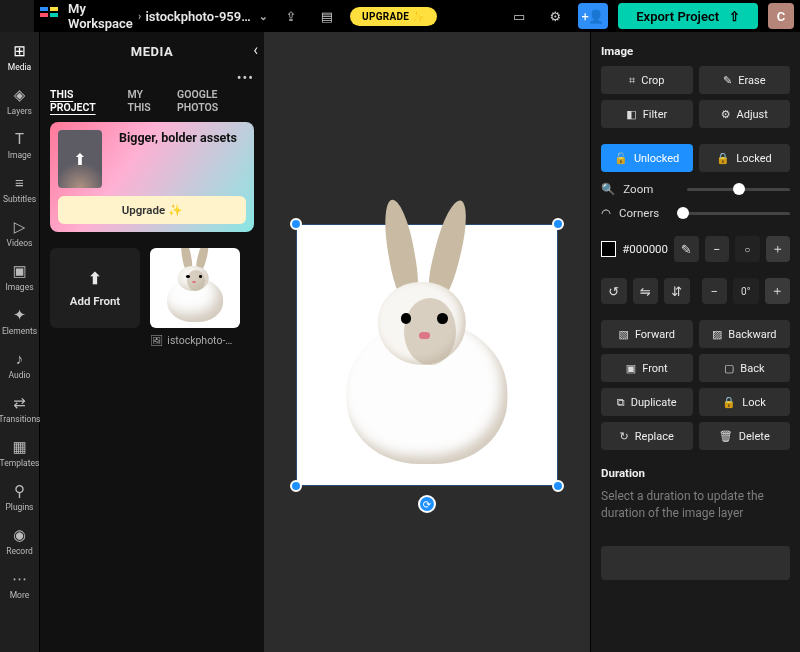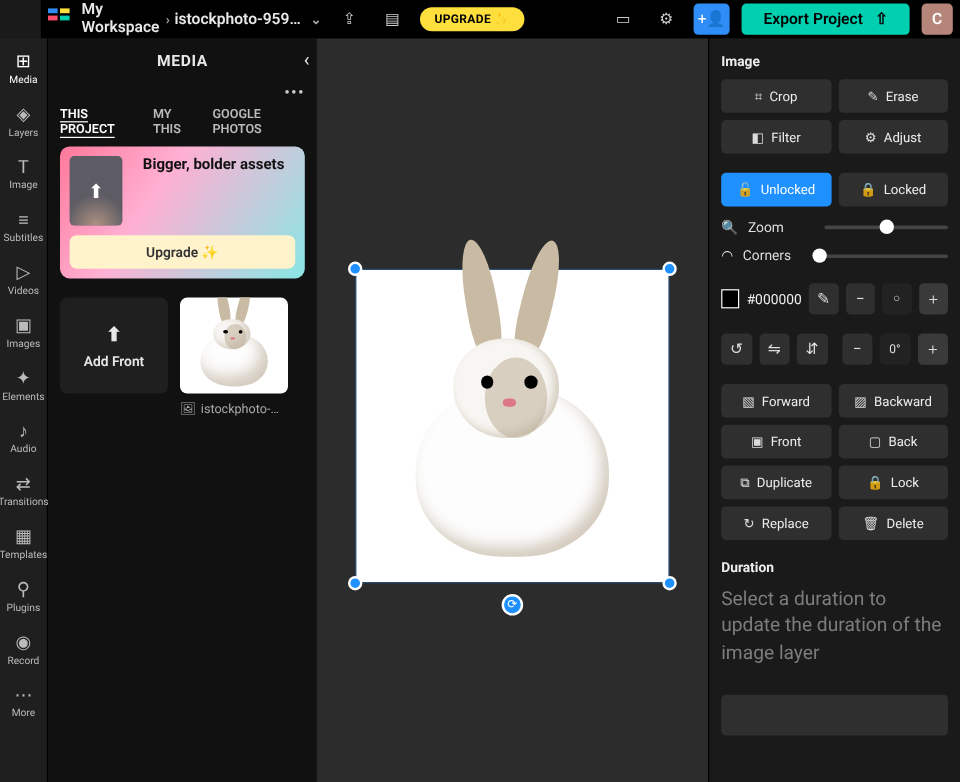--- a/index.html
+++ b/index.html
@@ -149,21 +149,21 @@
   .slider-row { display: flex; align-items: center; gap: 8px; margin-top: 10px; }
   .slider-row .lbl { flex-basis: 56px; color: #ddd; font-size: 11.5px; }
   .track { flex: 1; height: 3px; background: #444; position: relative; border-radius: 2px; }
   .track .knob { position: absolute; top: 50%; transform: translate(-50%,-50%); width: 12px; height: 12px; background: #fff; border-radius: 50%; cursor: grab; }
   .outline-row { display: flex; align-items: center; gap: 6px; }
   .swatch { width: 16px; height: 16px; background: #000; border: 1.5px solid #fff; }
   .hexval { font-size: 11.5px; color: #eee; flex:1; }
   .mini { width: 26px; height: 26px; background: #2f2f2f; border-radius: 4px; display: flex; align-items: center; justify-content: center; font-size: 13px; color: #ddd; cursor: pointer; }
   .rotate-row { display:flex; gap:6px; }
   .rotate-row .spacer { flex:1; }
-  .desc { color:#7d7d7d; font-size:16px; line-height:1.4; margin-bottom:24px; }
+  .desc { color:#7d7d7d; font-size:12px; line-height:1.4; margin-bottom:24px; }
   .duration-select { background:#2f2f2f; border-radius:4px; height:34px; display:flex; align-items:center; justify-content:space-between; padding:0 10px; cursor:pointer; font-weight:600; font-size:12px; }
   
   .inspector::-webkit-scrollbar { width: 6px; }
   .inspector::-webkit-scrollbar-thumb { background: #3a3a3a; border-radius: 3px; }
 </style>
 </head>
 <body>
 
 <div class="topbar">
   <div class="logo">

